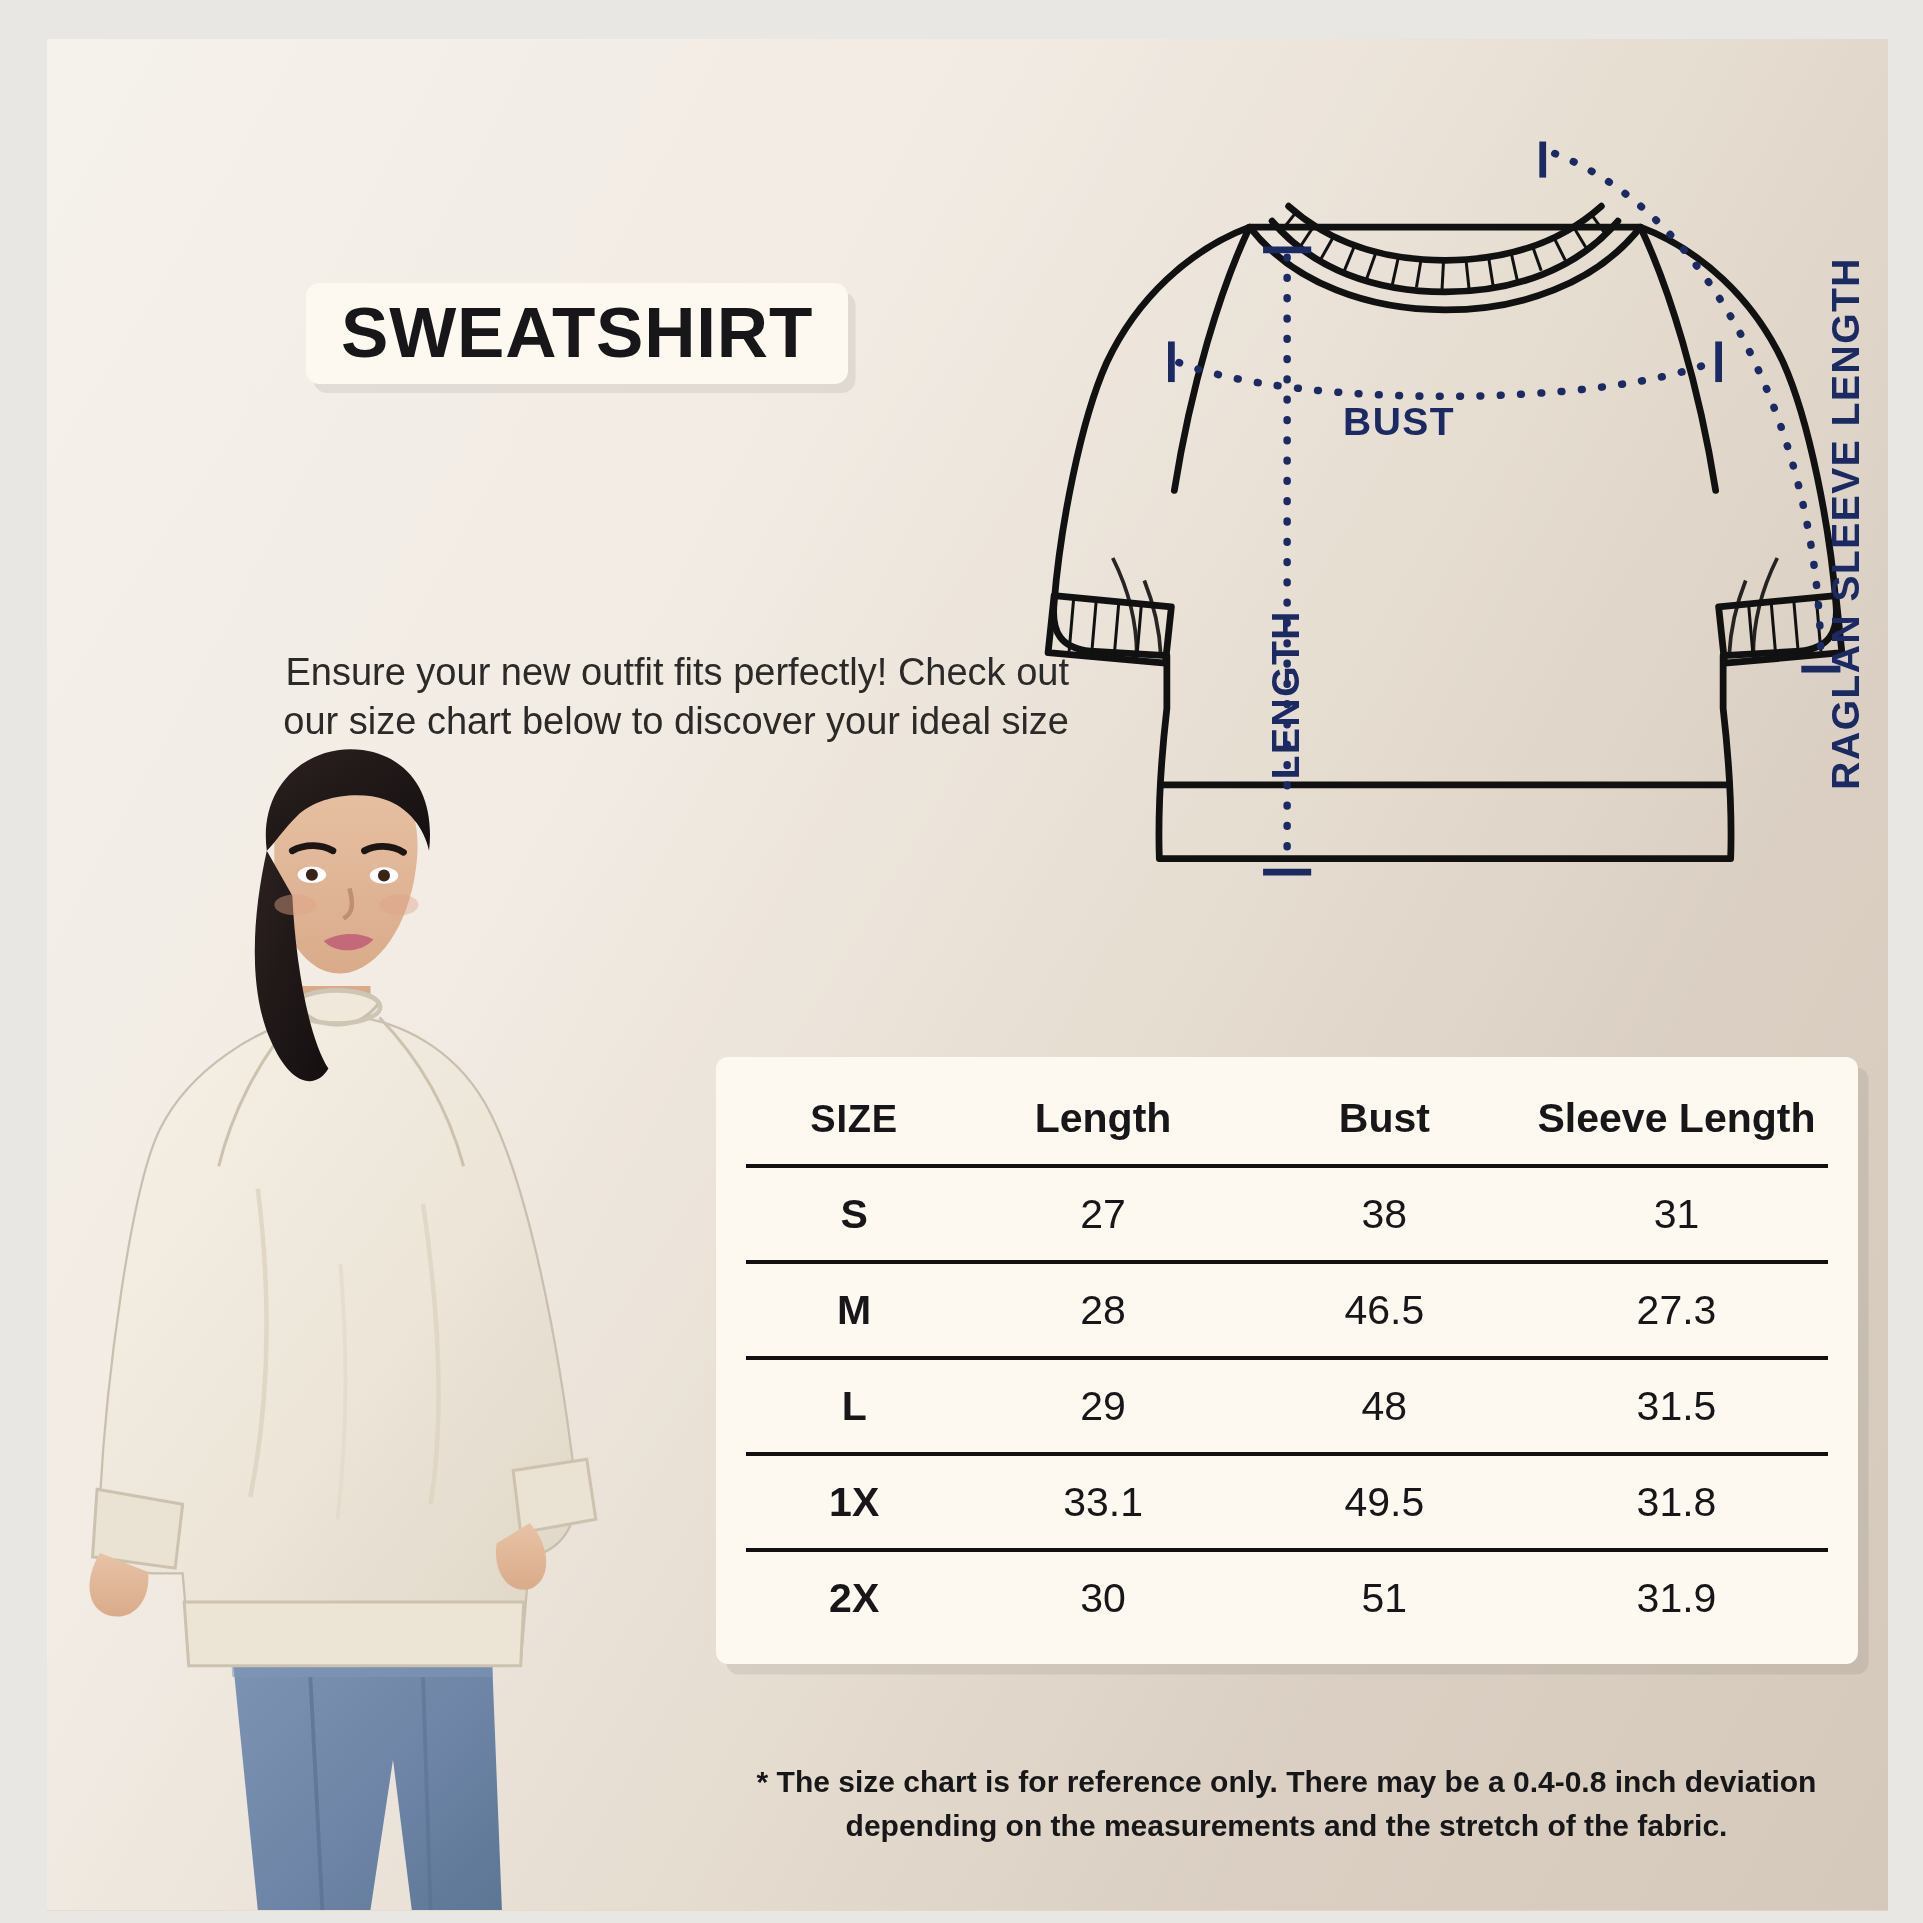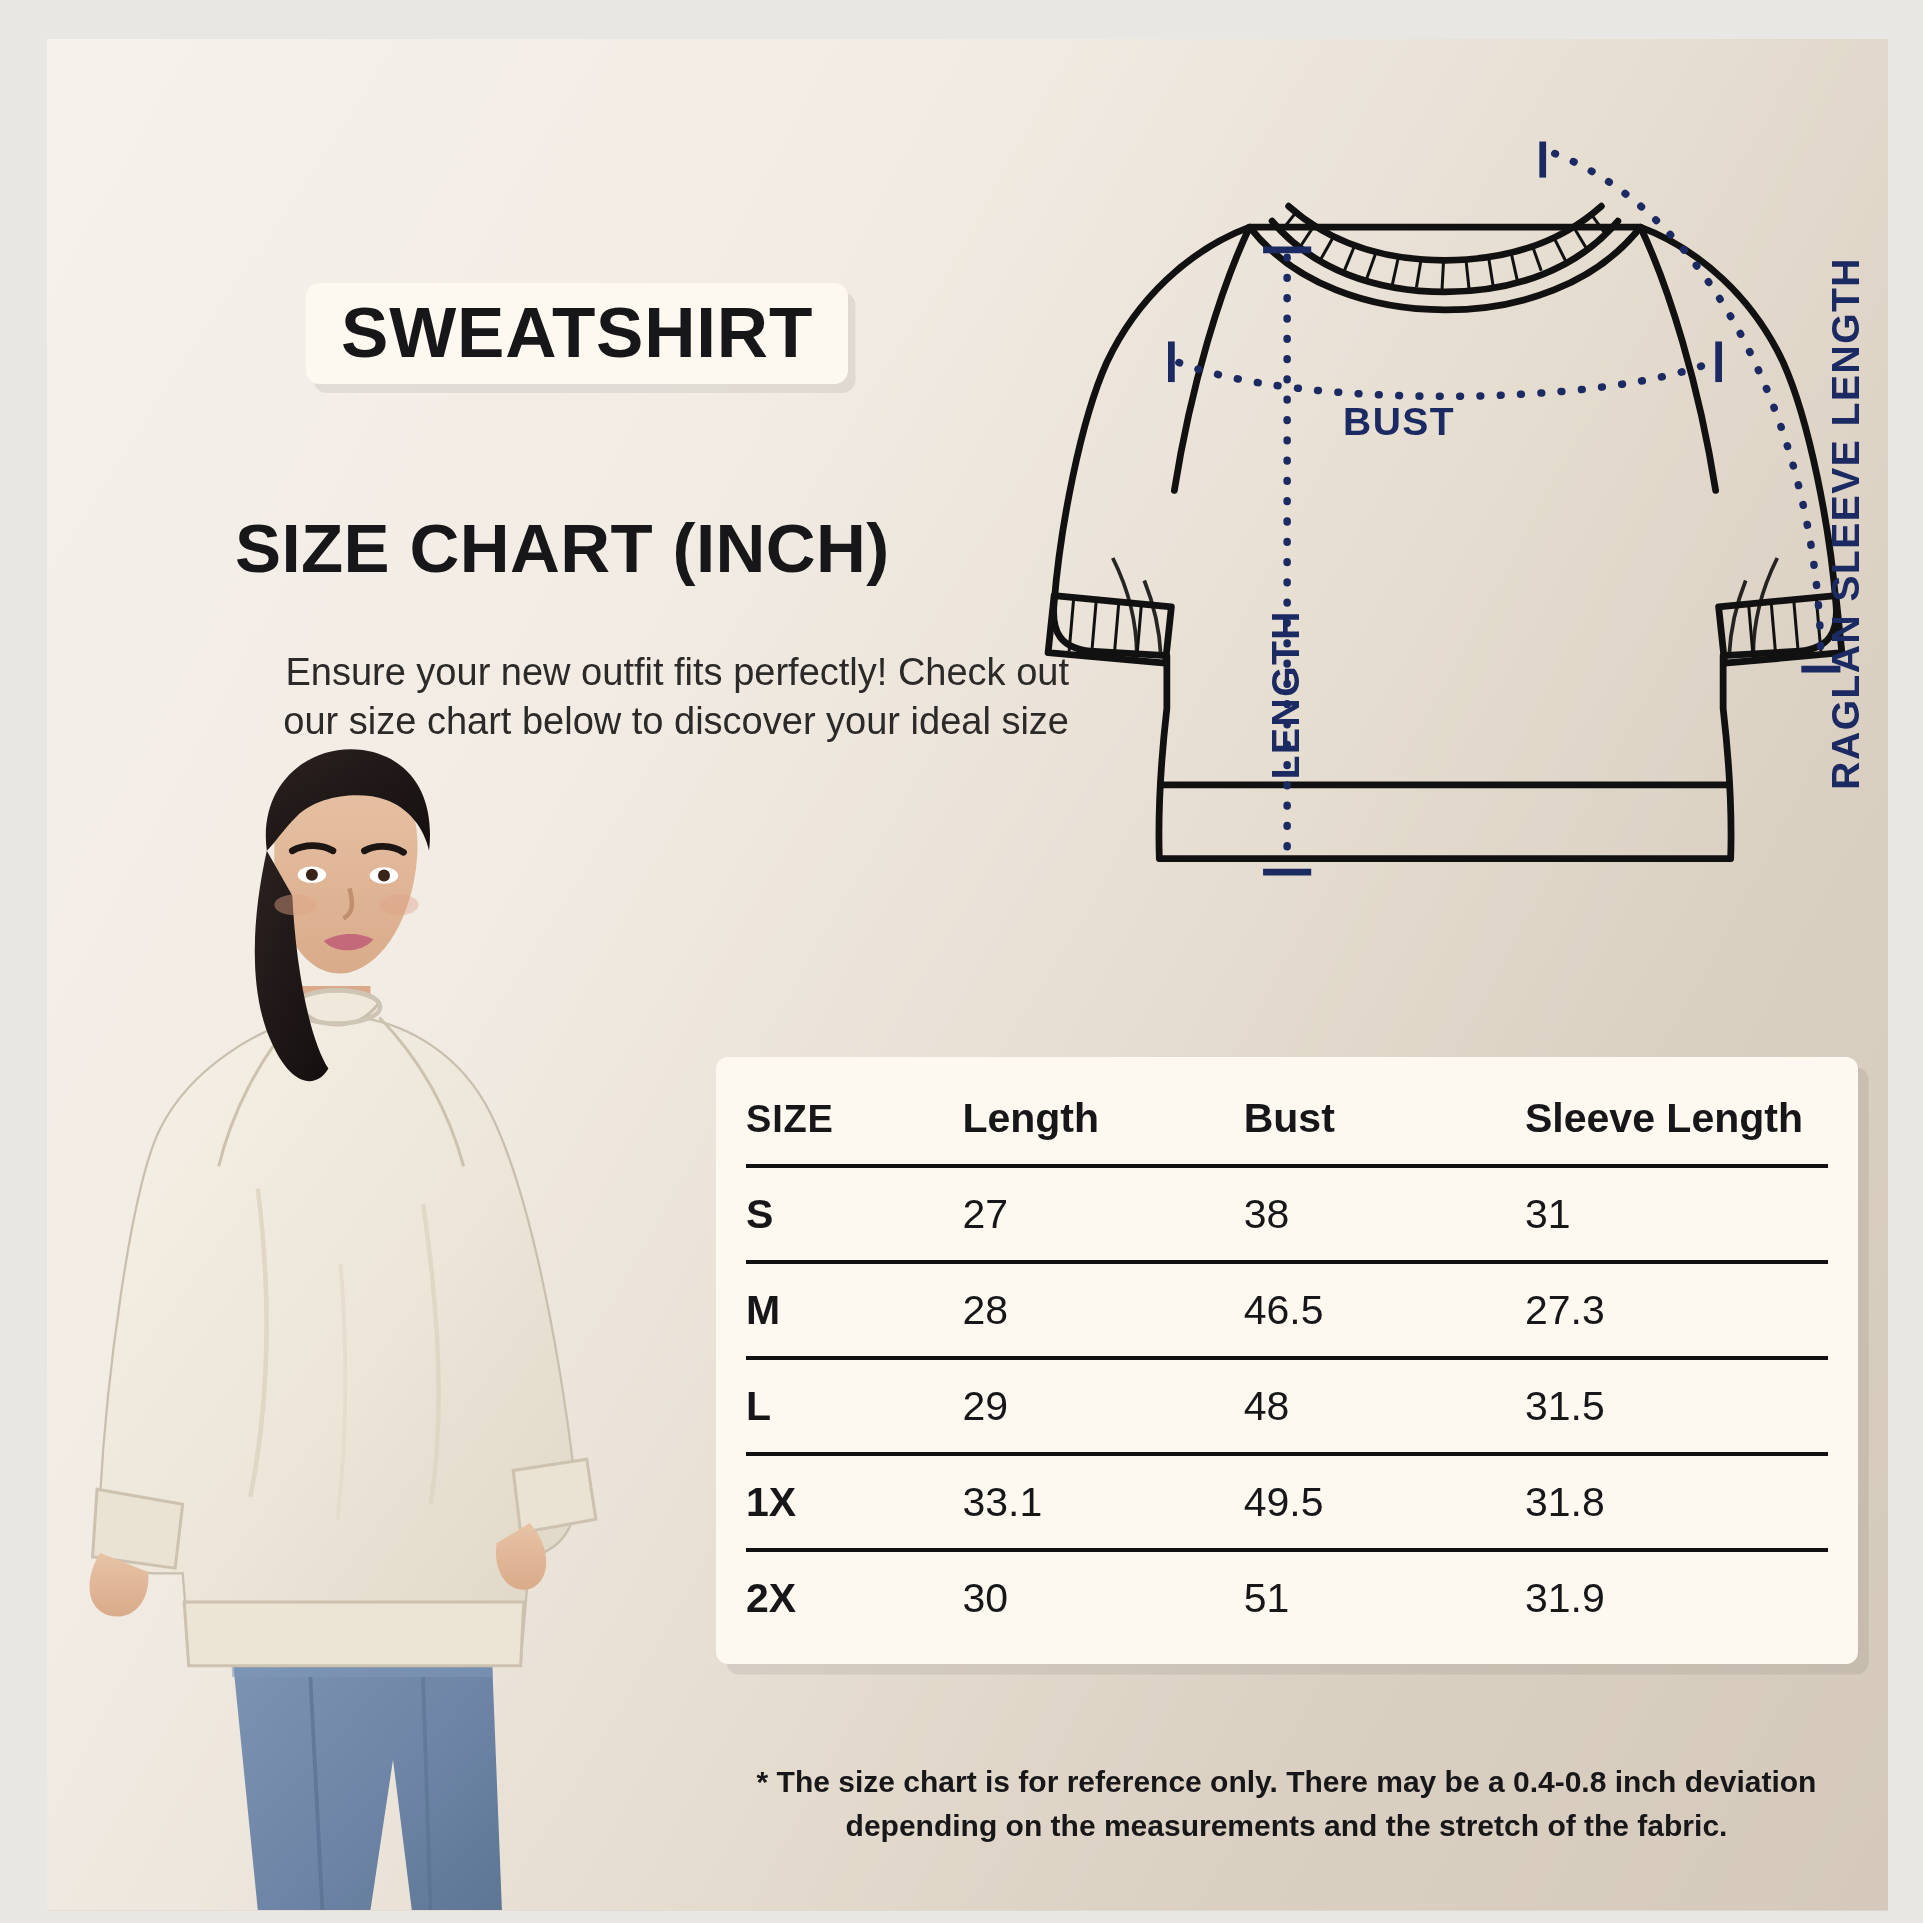--- a/index.html
+++ b/index.html
@@ -148,21 +148,21 @@
     padding: 21px 30px 19.5px 30px;
     box-sizing: border-box;
     z-index: 6;
   }
   table {
     width: 100%;
     border-collapse: collapse;
     table-layout: fixed;
   }
   th, td {
-    text-align: left;
+    text-align: center;
     color: #17171a;
   }
   thead th {
     font-size: 41px;
     font-weight: bold;
     padding: 18px 0 22.5px 0;
     line-height: 1.12;
   }
   thead th.size-col { font-size: 38px; letter-spacing: 0.8px; }
   tbody td {
@@ -278,21 +278,20 @@
         <path d="M338 270 C358 258 386 258 404 268 C388 286 354 288 338 270 Z" fill="#c4697a"></path>
 
         <ellipse cx="300" cy="222" rx="28" ry="14" fill="#e0a188" opacity="0.45"></ellipse>
         <ellipse cx="438" cy="222" rx="26" ry="14" fill="#e0a188" opacity="0.4"></ellipse>
       </g>
     </svg>
 
     <div id="title-pill">
       <div class="t">SWEATSHIRT</div>
     </div>
-    <div id="subtitle">SIZE CHART (INCH)</div>
     <div id="blurb">Ensure your new outfit fits perfectly! Check out our size chart below to discover your ideal size</div>
 
     <svg id="garment" viewBox="0 0 1120 1160">
       <g fill="none" stroke="#111" stroke-width="9" stroke-linejoin="round" stroke-linecap="round">
 
         <path d="M300 120
                  C220 150 150 215 110 300
                  C75 378 48 520 40 620
                  C36 660 50 680 88 684
                  L190 690

